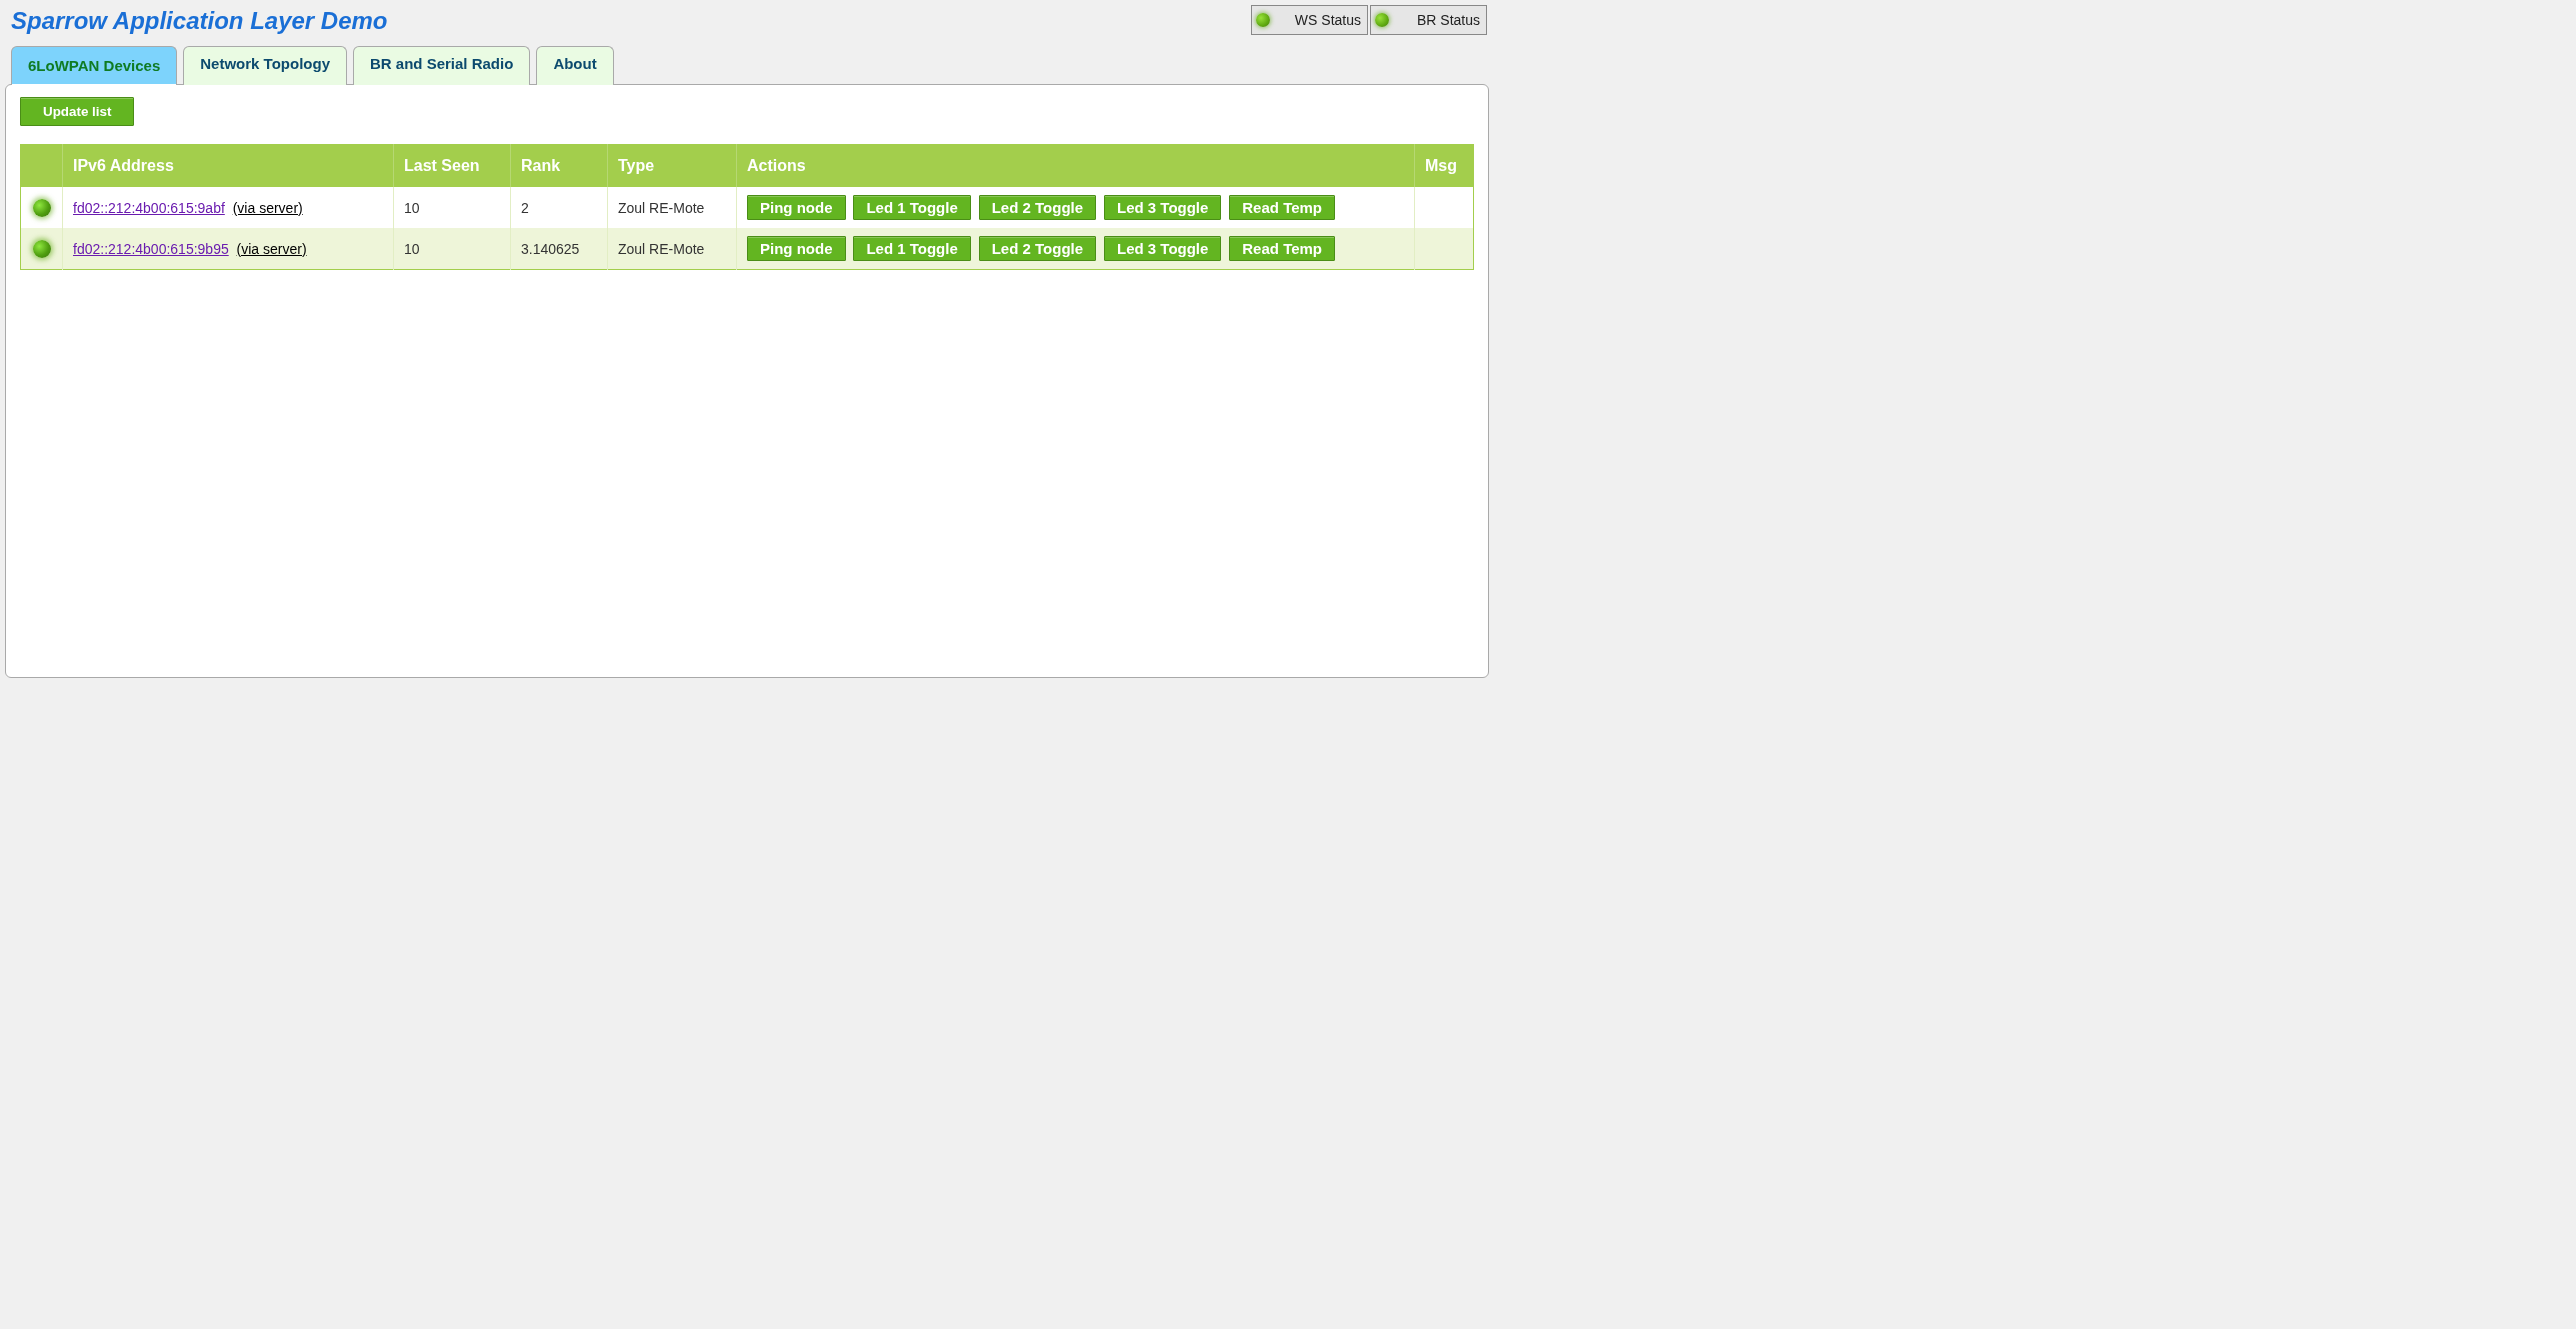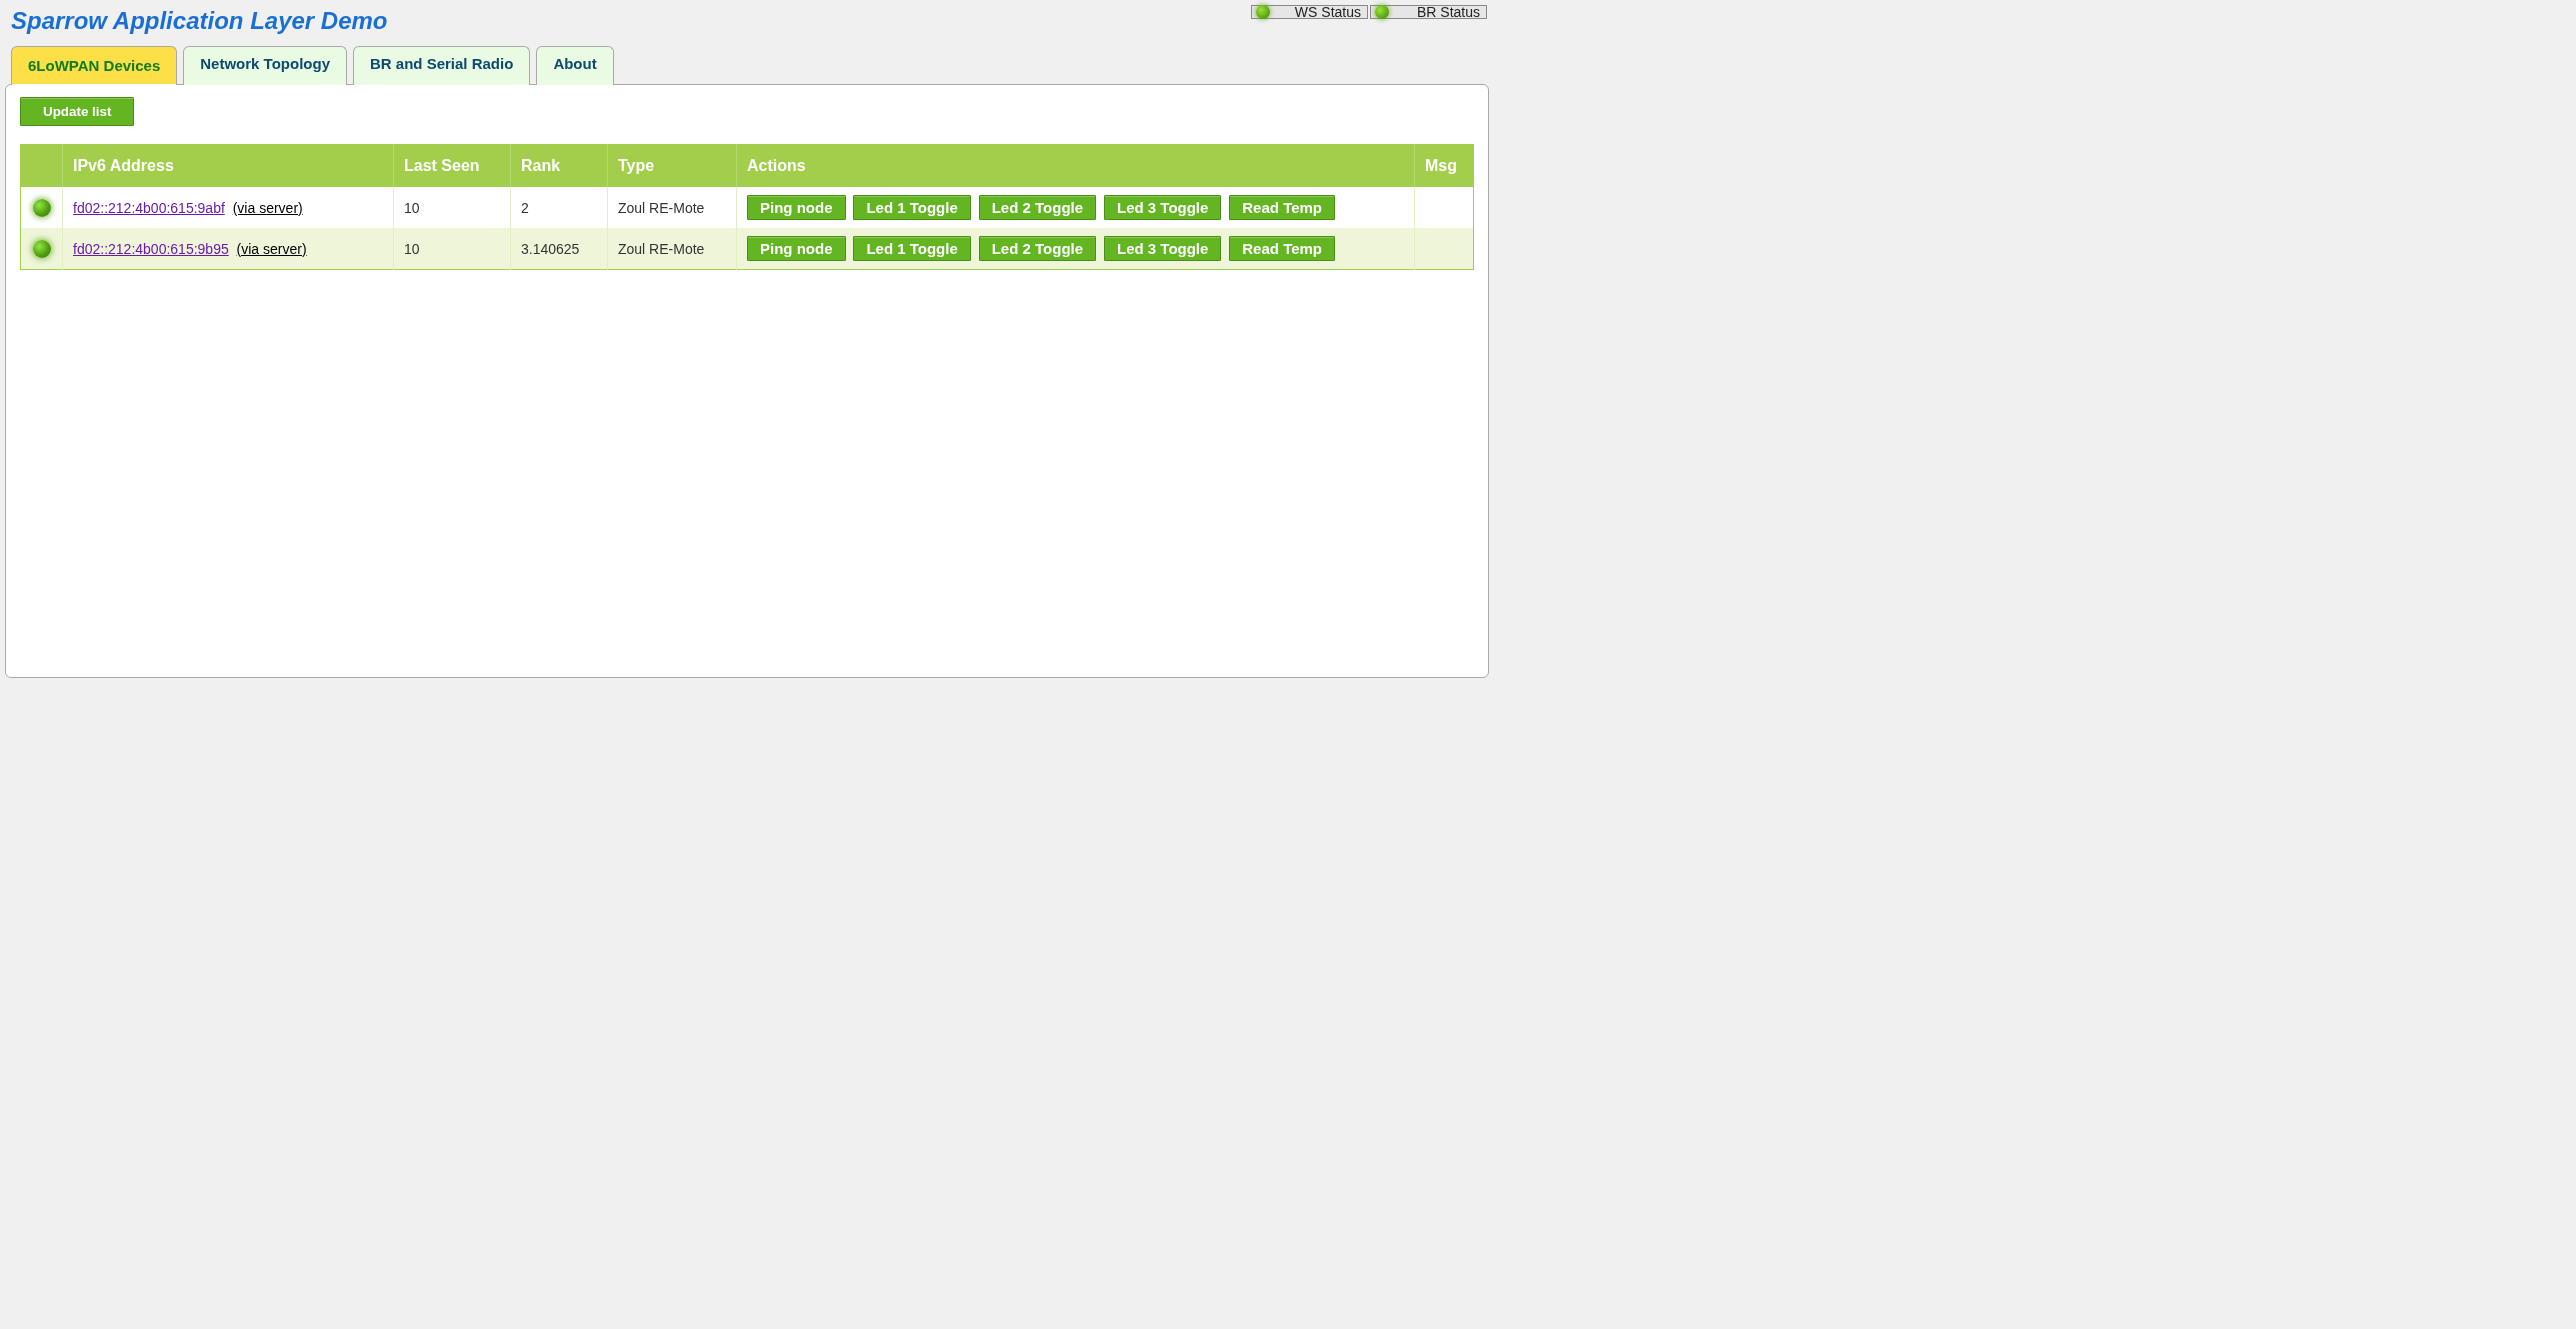--- a/index.html
+++ b/index.html
@@ -30,21 +30,21 @@
   display: flex;
   gap: 2px;
 }
 .status-pill {
   display: inline-flex;
   align-items: center;
   gap: 8px;
   background: #e6e6e6;
   border: 1px solid #888;
   padding: 0 6px 0 4px;
-  height: 14px;
+  height: 30px;
   font-size: 14px;
   color: #222;
   min-width: 117px;
   justify-content: flex-end;
 }
 .status-pill .dot {
   width: 14px; height: 14px; border-radius: 50%;
   background: radial-gradient(circle at 35% 35%, #98e23a 0%, #5ea910 60%, #477f0b 100%);
   box-shadow: 0 0 4px 1px rgba(94,169,16,0.6);
   margin-right: auto;
@@ -63,21 +63,21 @@
   border-bottom: none;
   border-radius: 6px 6px 0 0;
   padding: 8px 16px 8px 16px;
   color: #0c4a6e;
   font-weight: 600;
   font-size: 15px;
   cursor: pointer;
   line-height: 1.2;
 }
 .tab.active {
-  background: #fde047;
+  background: #7dd3fc;
   color: #0f7b23;
   padding-top: 10px;
   padding-bottom: 10px;
   position: relative;
   top: 0px;
 }
 .tab.active::after{
   content:"";
   position:absolute;
   left:0; right:0; bottom:-1px; height:2px; background:#fff;

